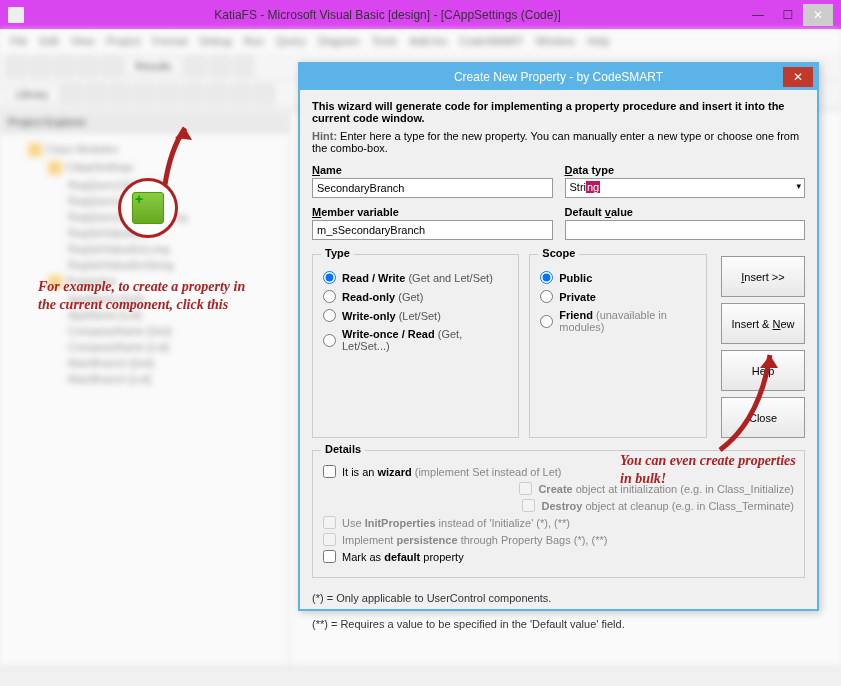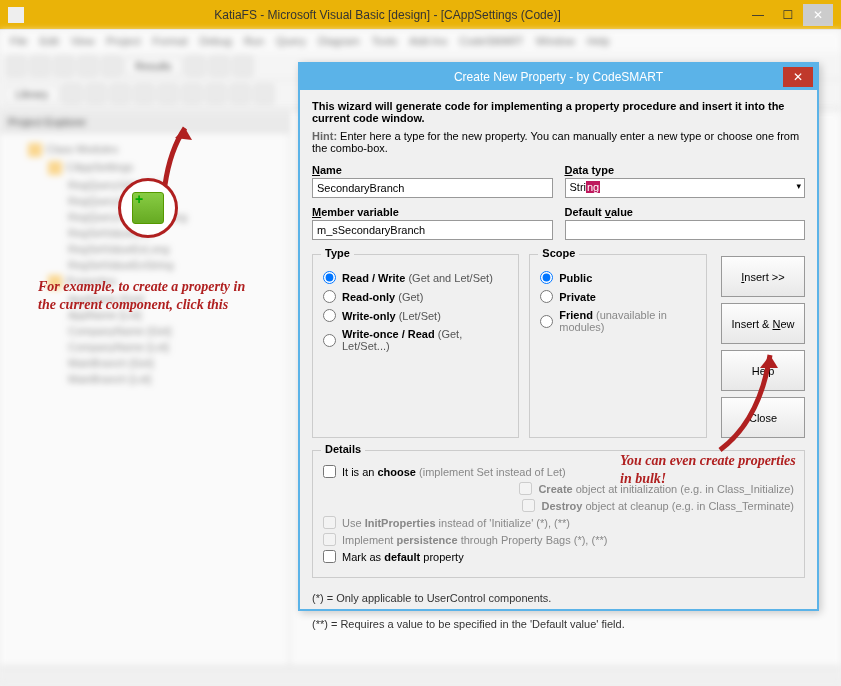--- a/index.html
+++ b/index.html
@@ -1,19 +1,19 @@
 <!DOCTYPE html>
 <html><head>
 <meta charset="utf-8">
 <style>
 * { box-sizing: border-box; margin: 0; padding: 0; }
 body { font-family: "Segoe UI", Tahoma, sans-serif; font-size: 11px; background: #f0f0f0; width: 841px; height: 686px; overflow: hidden; position: relative; }
 
 
-.main-titlebar { height: 30px; background: #eab308; display: flex; align-items: center; padding: 0 8px; border-bottom: 1px solid #ddd; }
+.main-titlebar { height: 30px; background: #d946ef; display: flex; align-items: center; padding: 0 8px; border-bottom: 1px solid #ddd; }
 .main-titlebar .icon { width: 16px; height: 16px; background: #eee; margin-right: 8px; }
 .main-titlebar .title { flex: 1; text-align: center; font-size: 12px; color: #333; }
 .win-controls { display: flex; gap: 0; }
 .win-btn { width: 30px; height: 22px; display: flex; align-items: center; justify-content: center; font-size: 12px; color: #333; }
 .win-btn.close { background: #ccc; color: #fff; }
 
 
 .blur-bg { position: absolute; top: 30px; left: 0; right: 0; bottom: 0; filter: blur(3px); opacity: 0.7; }
 .menubar { height: 22px; background: #fff; display: flex; gap: 12px; padding: 0 10px; align-items: center; color: #444; font-size: 11px; }
 .toolbar { height: 28px; background: #f8f8f8; border-bottom: 1px solid #ddd; display: flex; align-items: center; gap: 4px; padding: 0 6px; }
@@ -256,21 +256,21 @@
         <button class="btn">Insert &amp; <span class="ul">N</span>ew</button>
         <button class="btn">Help</button>
         <button class="btn">Close</button>
       </div>
     </div>
 
     <div class="details-box">
       <div class="groupbox-title"><span class="ul">D</span>etails</div>
       <div class="check-row">
           <input type="checkbox" style="">
-          <span class="check-label">It is an <b>choose</b> <span class="gray">(implement Set instead of Let)</span></span>
+          <span class="check-label">It is an <b>wizard</b> <span class="gray">(implement Set instead of Let)</span></span>
         </div>
       <div class="check-row indent">
           <input type="checkbox" disabled="" style="">
           <span class="check-label"><b>Create</b> object at initialization (e.g. in Class_Initialize)</span>
         </div>
       <div class="check-row indent">
           <input type="checkbox" disabled="" style="">
           <span class="check-label"><b>Destroy</b> object at cleanup (e.g. in Class_Terminate)</span>
         </div>
       <div class="check-row" style="color:#888">

